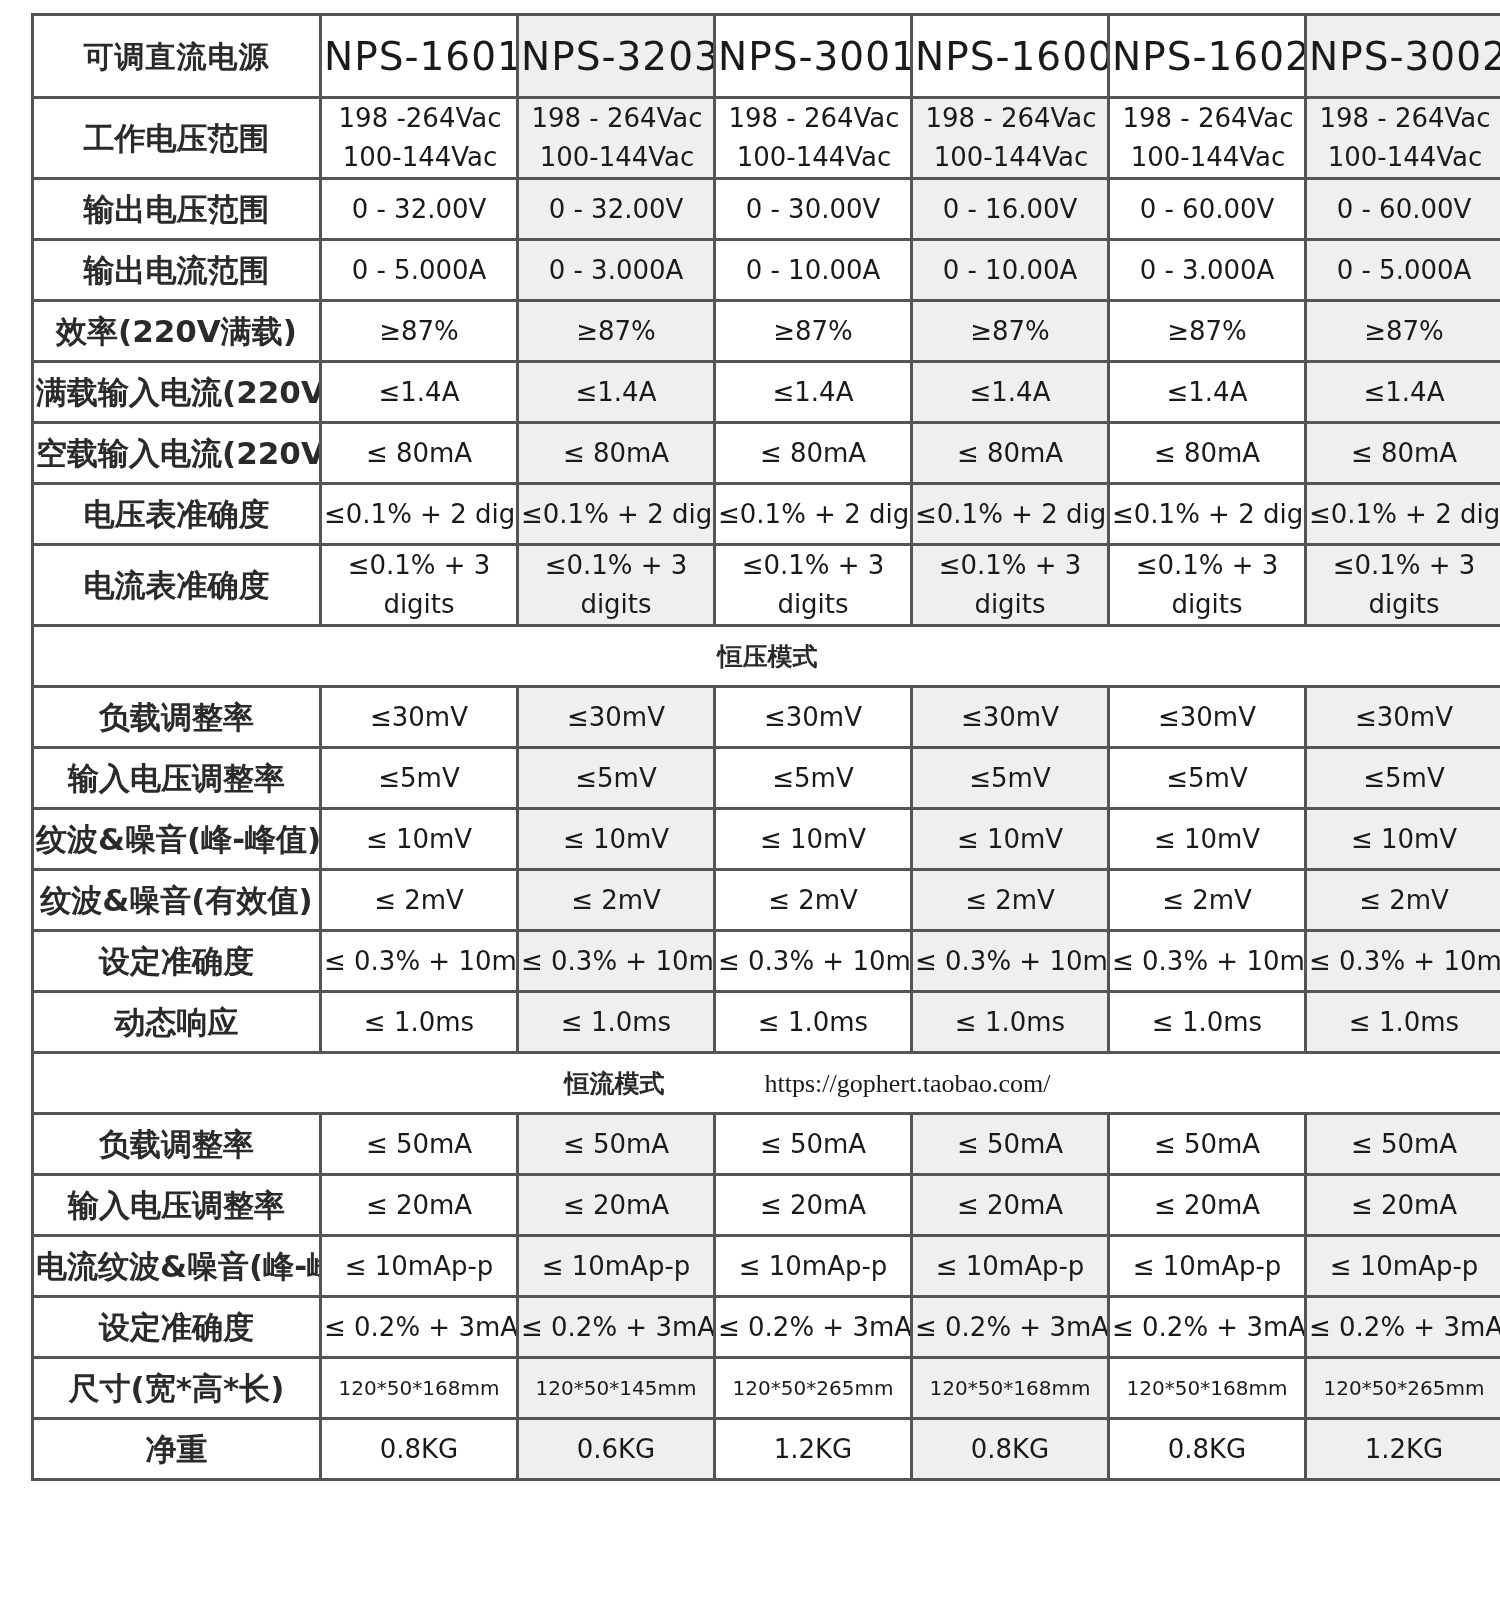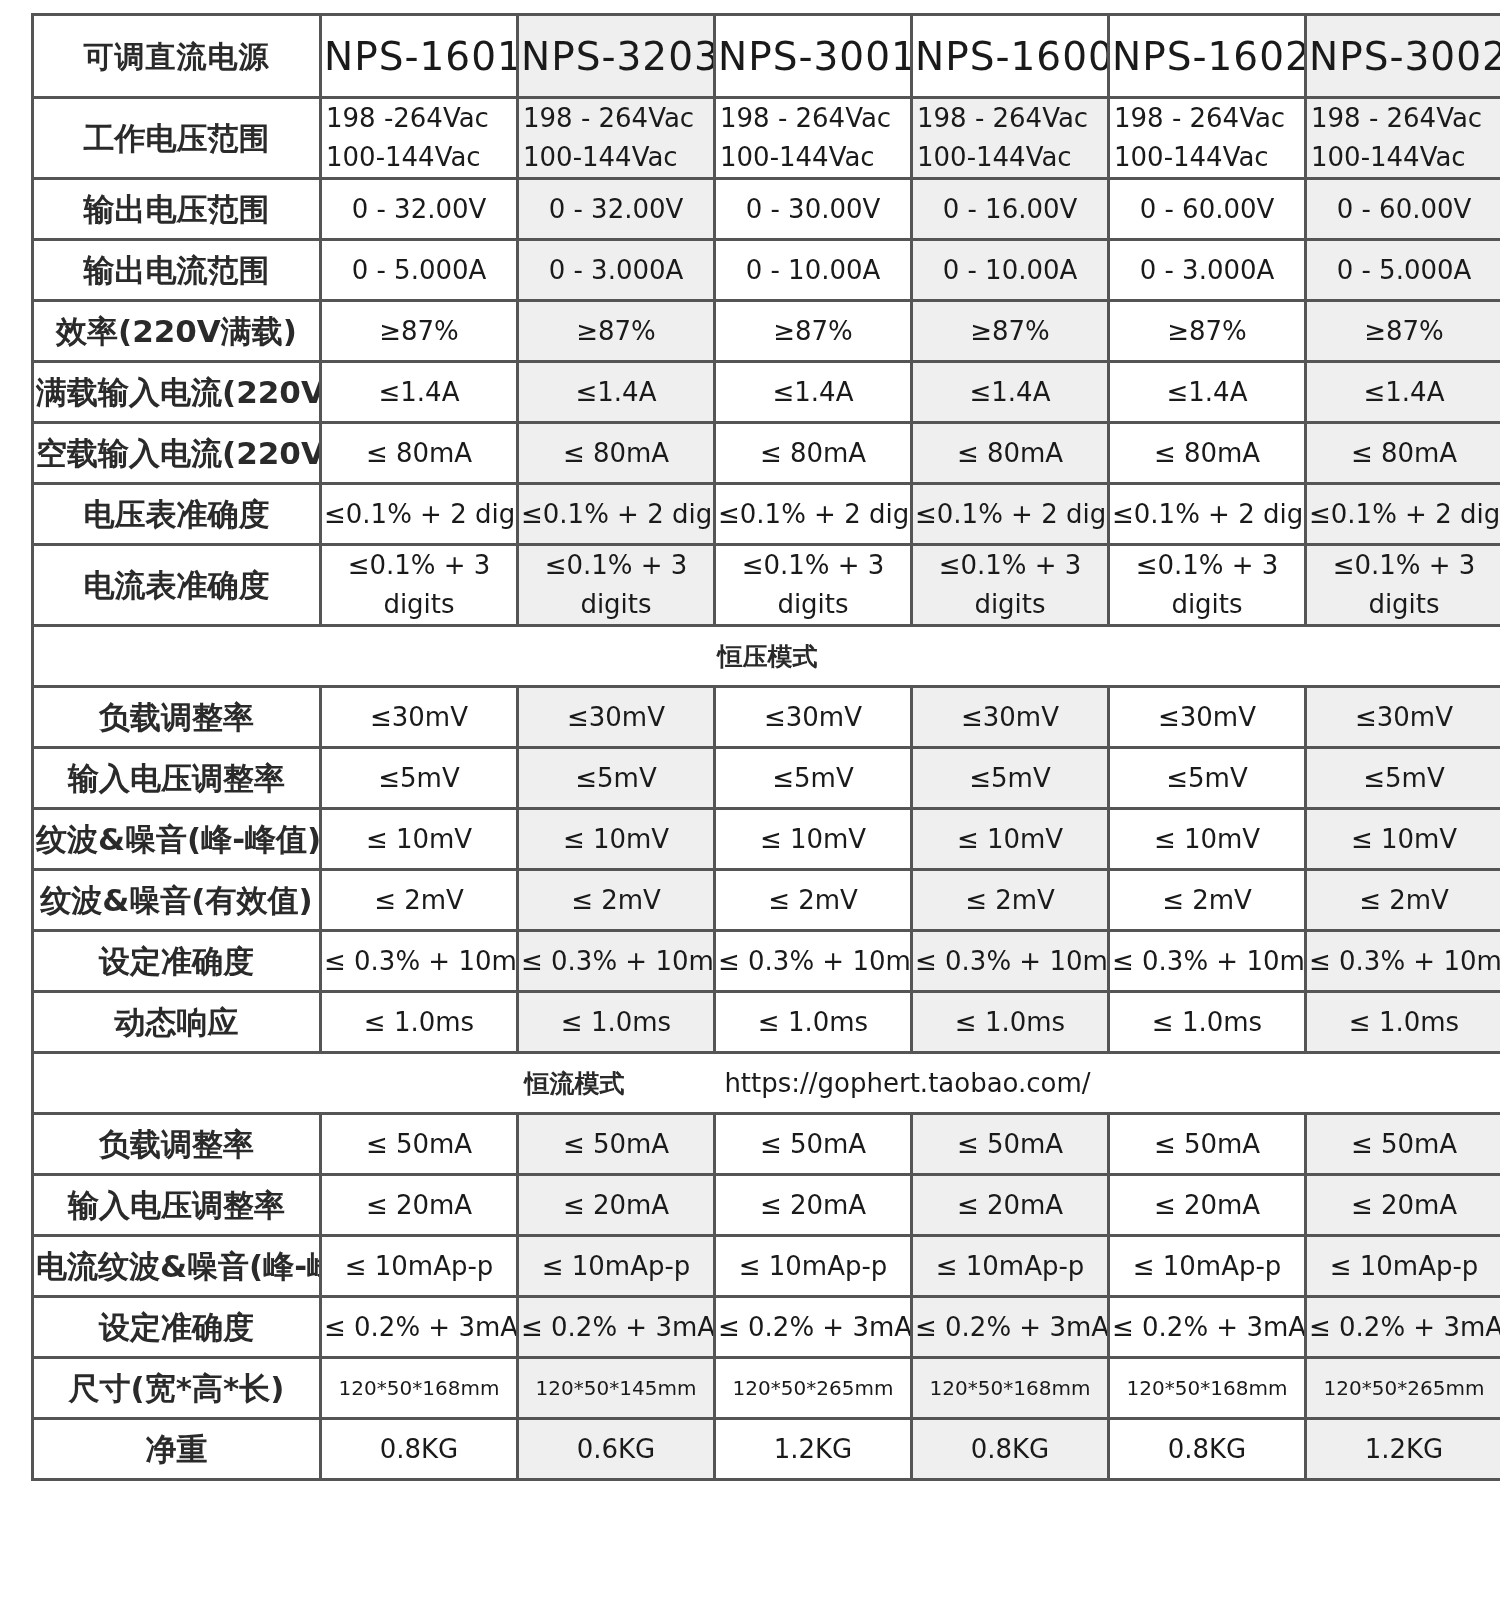--- a/index.html
+++ b/index.html
@@ -16,25 +16,25 @@
     font-size: 26px; line-height: 39px;
     padding: 0 2px; white-space: nowrap; overflow: hidden;
     background: #ffffff;
   }
   .spec-table td.label { font-weight: bold; font-size: 31px; color: #2a2a2a; }
   .spec-table td.gray { background: #efefef; }
   .spec-table tr.header td { height: 80px; font-size: 39px; letter-spacing: 1px; }
   .spec-table tr.header td.label { font-size: 30px; }
   .spec-table tr.std td { height: 58px; }
   .spec-table tr.tall td { height: 77px; }
-  .spec-table td.left { text-align: left; padding-left: 4px; }
+  .spec-table td.left { text-align: center; padding-left: 4px; }
   .spec-table tr.section td { height: 58px; background: #ffffff; }
   .section-inner { display: flex; justify-content: center; align-items: center; }
   .section-title { font-weight: bold; font-size: 25px; color: #2a2a2a; width: 300px; text-align: center; padding-left: 0; }
-  .section-url { font-size: 26px; color: #1a1a1a; padding-right: 20px; }
+  .section-url { font-size: 26px; color: #1a1a1a; padding-right: 20px; font-family: Liberation Serif, serif; }
   col.c0 { width: 288px; }
   col.cx { width: 197px; }
   .dim td.val { font-size: 20px; letter-spacing: 0; }
 </style>
 </head>
 <body>
 
 <table class="spec-table">
   <colgroup>
     <col class="c0">

